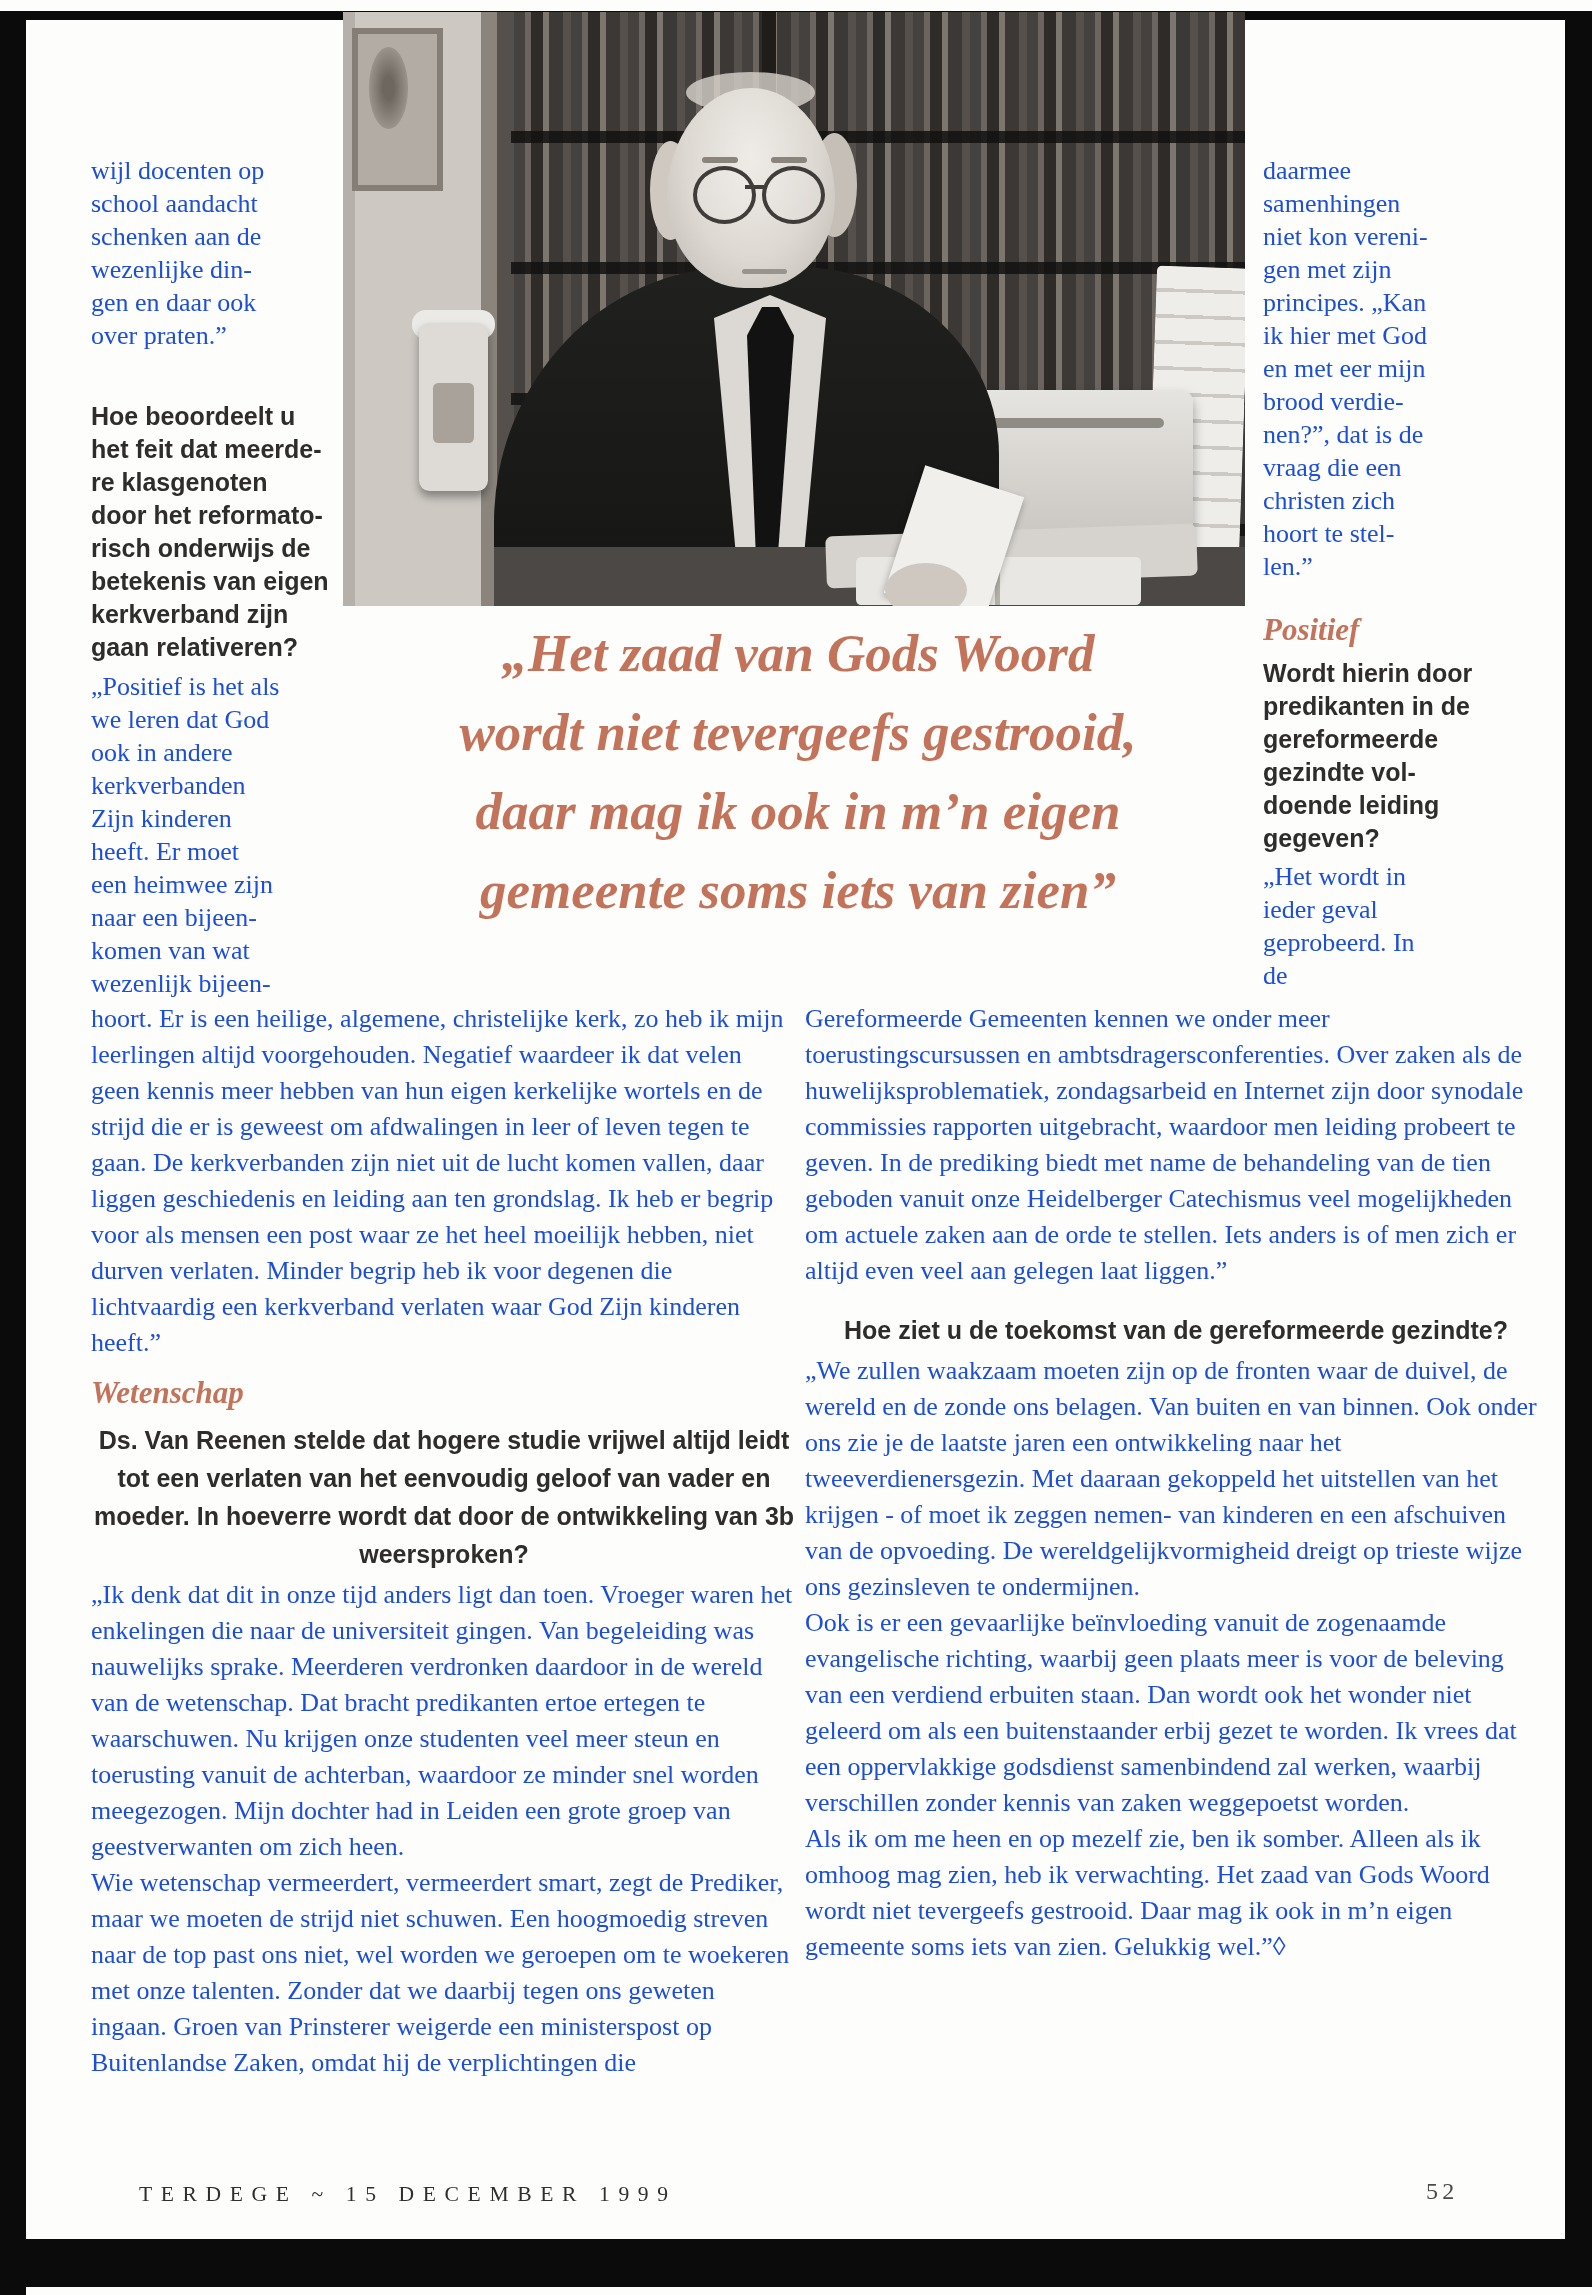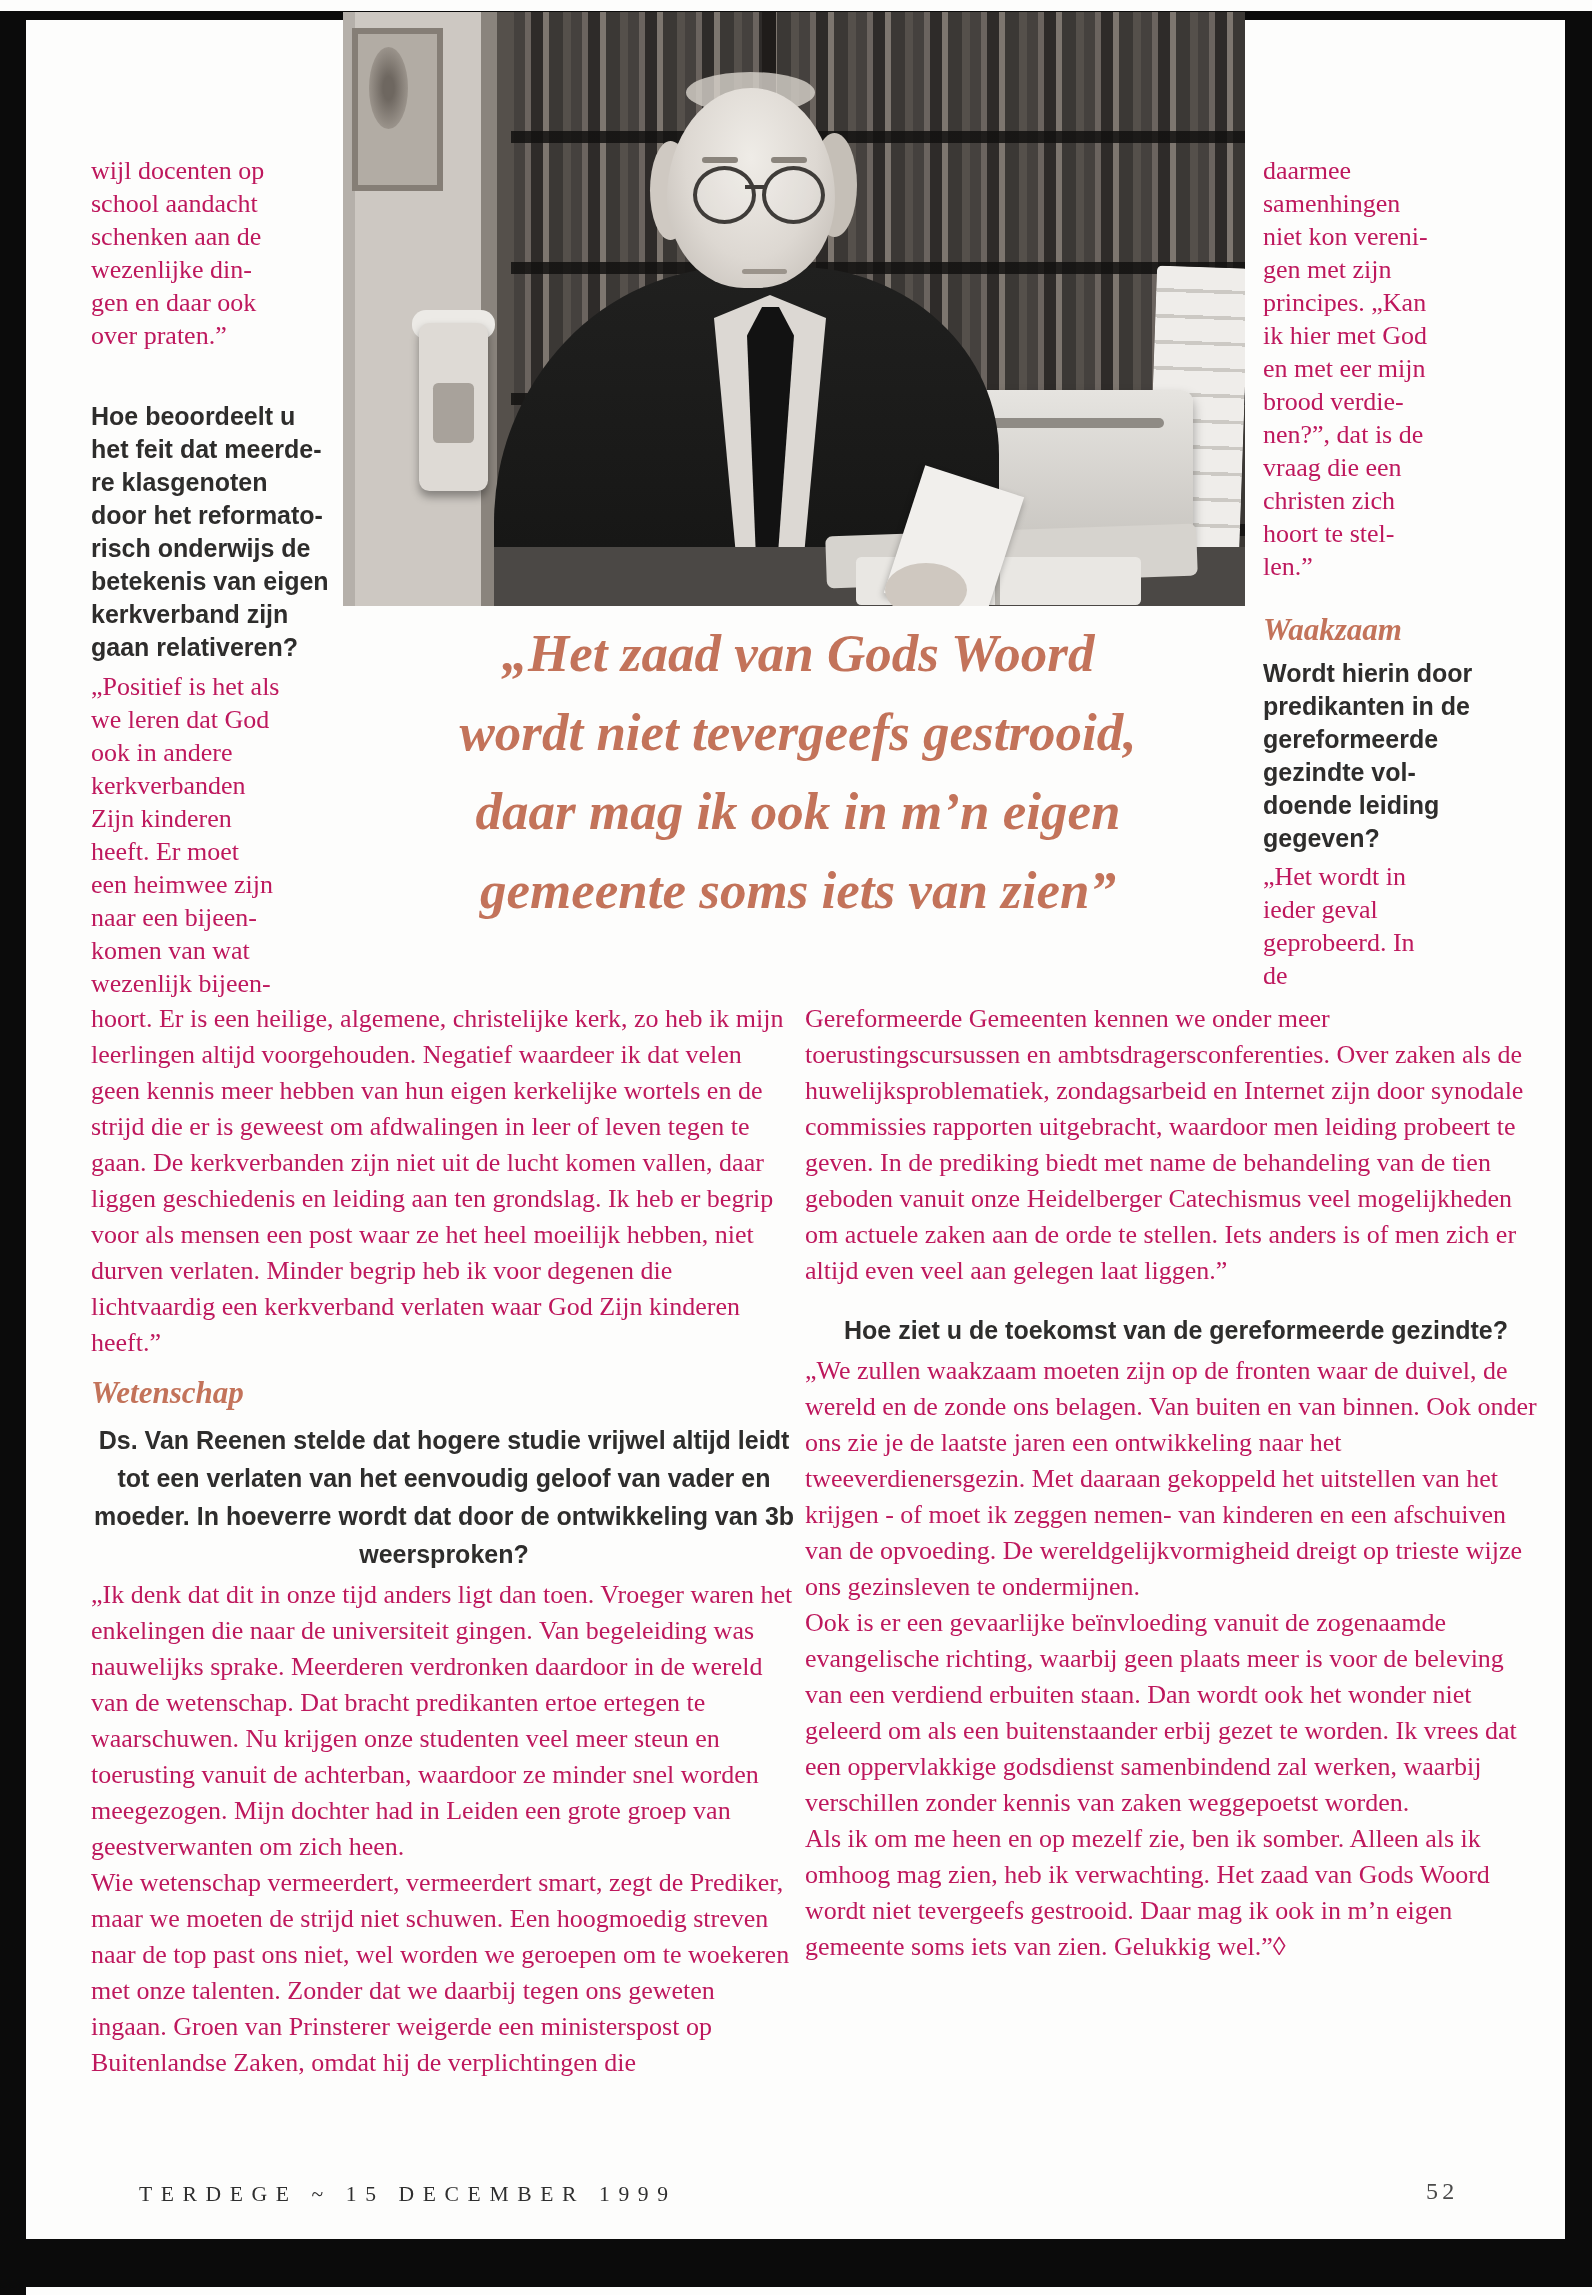--- a/index.html
+++ b/index.html
@@ -1,19 +1,19 @@
 <!DOCTYPE html>
 <html style="font-size:14px"><head>
 <meta charset="utf-8">
 <style>
   html,body{margin:0;padding:0;background:#ffffff;}
   .page{position:relative;width:1592px;height:2295px;background:#fdfdfc;overflow:hidden;
         font-family:"Liberation Serif",serif;color:#4d4b49;}
   .abs{position:absolute;}
-  .serif{font-family:"Liberation Serif",serif;color:#be185d;}
+  .serif{font-family:"Liberation Serif",serif;color:#1d4ed8;}
   .lines{white-space:pre-line;}
   .narrow{font-size:26px;line-height:33px;}
   .wide{font-size:26px;line-height:36px;}
   .sansq{font-family:"Liberation Sans",sans-serif;font-weight:700;color:#2e2d2c;}
   .narrowq{font-size:25px;line-height:33px;}
   .wideq{font-size:25px;line-height:38px;text-align:center;}
   .orange-head{font-family:"Liberation Serif",serif;font-style:italic;font-weight:600;
                font-size:31px;color:#c3735a;}
   .pullquote{font-family:"Liberation Serif",serif;font-style:italic;font-weight:700;
              font-size:53px;line-height:79px;color:#c3735a;text-align:center;white-space:pre-line;}
@@ -151,21 +151,21 @@
 gen met zijn
 principes. „Kan
 ik hier met God
 en met eer mijn
 brood verdie-
 nen?”, dat is de
 vraag die een
 christen zich
 hoort te stel-
 len.”</p>
-    <h3 class="orange-head" style="margin:29px 0 8.6px 0;">Waakzaam</h3>
+    <h3 class="orange-head" style="margin:29px 0 8.6px 0;">Positief</h3>
     <p class="sansq narrowq lines">Wordt hierin door
 predikanten in de
 gereformeerde
 gezindte vol-
 doende leiding
 gegeven?</p>
     <p class="serif narrow lines" style="margin-top:5.2px;">„Het wordt in
 ieder geval
 geprobeerd. In
 de</p>

